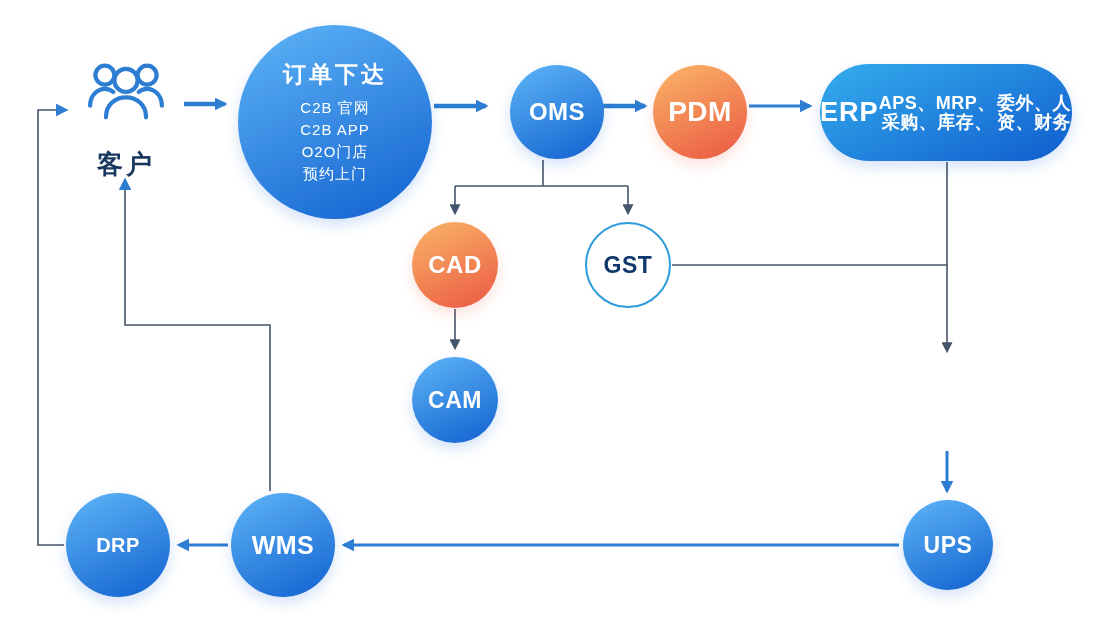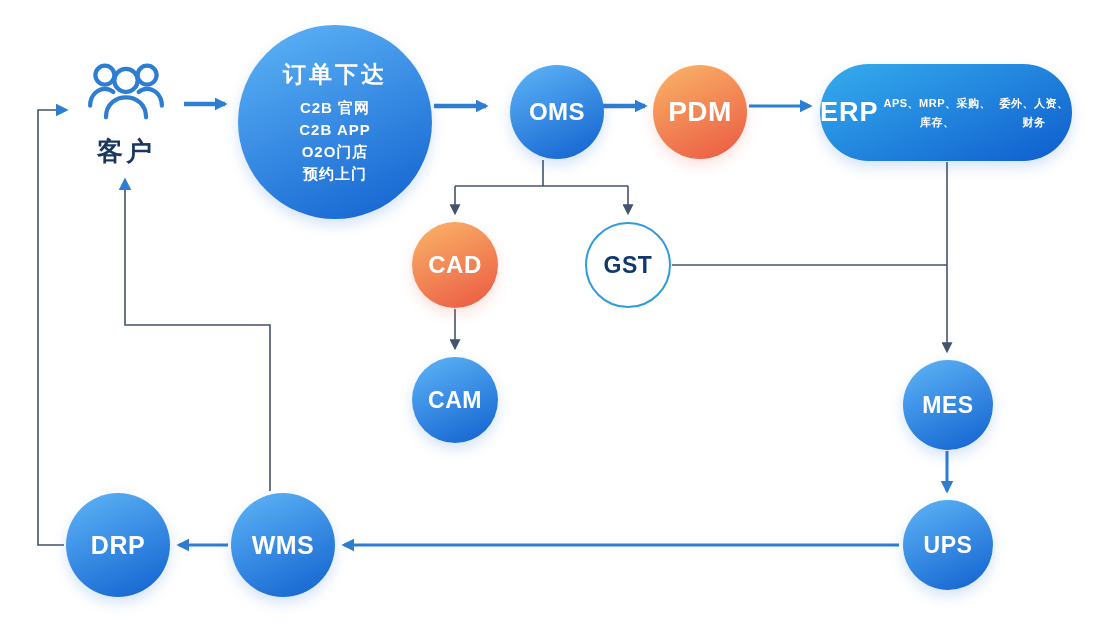--- a/index.html
+++ b/index.html
@@ -39,49 +39,49 @@
     background: #ffffff;
     border: 2.5px solid #2D9CDB;
     color: #10386B;
     box-shadow: none;
   }
 
   
   .n-customer { left: 82px; top: 54px; width: 88px; text-align: center; }
   .customer-label {
     font-size: 26px; font-weight: bold; color: #17375E;
-    letter-spacing: 3px; margin-top: 0px;
+    letter-spacing: 3px; margin-top: 13px;
   }
 
   
   .n-order { left: 238px; top: 25px; width: 194px; height: 194px; }
   .n-order .order-title { font-size: 23px; letter-spacing: 3px; margin-bottom: 7px; }
-  .n-order .order-line  { font-size: 15px; line-height: 22px; font-weight: bold; letter-spacing: 1px; }
+  .n-order .order-line  { font-size: 15px; line-height: 22px; font-weight: normal; letter-spacing: 1px; }
 
   .n-oms { left: 510px; top: 65px;  width: 94px;  height: 94px;  font-size: 24px; }
   .n-pdm { left: 653px; top: 65px;  width: 94px;  height: 94px;  font-size: 28px; }
 
   .n-erp {
     left: 820px; top: 64px; width: 252px; height: 97px;
     border-radius: 49px;
     display: flex; flex-direction: row; align-items: center; justify-content: center;
     color: #fff; text-align: center;
     background: linear-gradient(155deg, #33A9EC 5%, #1263D0 92%);
     box-shadow: 0 6px 14px rgba(21,101,216,0.18);
   }
   .n-erp .erp-title { font-size: 27px; font-weight: bold; line-height: 29px; letter-spacing: 1px; }
-  .n-erp .erp-line  { font-size: 11px; font-weight: bold; line-height: 19px; letter-spacing: 0.5px; }
+  .n-erp .erp-line  { font-size: 18px; font-weight: bold; line-height: 19px; letter-spacing: 0.5px; }
 
   .n-cad { left: 412px; top: 222px; width: 86px;  height: 86px;  font-size: 24px; }
   .n-gst { left: 585px; top: 222px; width: 86px;  height: 86px;  font-size: 23px; }
   .n-cam { left: 412px; top: 357px; width: 86px;  height: 86px;  font-size: 23px; }
   .n-mes { left: 903px; top: 360px; width: 90px;  height: 90px;  font-size: 23px; }
   .n-ups { left: 903px; top: 500px; width: 90px;  height: 90px;  font-size: 23px; }
   .n-wms { left: 231px; top: 493px; width: 104px; height: 104px; font-size: 25px; }
-  .n-drp { left: 66px;  top: 493px; width: 104px; height: 104px; font-size: 25px; }
+  .n-drp { left: 66px;  top: 493px; width: 104px; height: 104px; font-size: 20px; }
 </style>
 </head>
 <body>
 
 <div class="canvas">
 
   <svg class="wires" viewBox="0 0 1099 626" aria-hidden="true">
     <defs>
       <marker id="ah-blue" viewBox="0 0 10 10" refX="8" refY="5" markerWidth="13" markerHeight="13" markerUnits="userSpaceOnUse" orient="auto-start-reverse">
         <path d="M0,0 L10,5 L0,10 Z" fill="#2D7DD2"></path>
@@ -145,21 +145,20 @@
     <div class="erp-line">APS、MRP、采购、库存、</div>
     <div class="erp-line">委外、人资、财务</div>
   </div>
 
   <div class="node circle orange n-cad">CAD</div>
 
   <div class="node circle blue n-cam">CAM</div>
 
   <div class="node circle outline n-gst">GST</div>
 
-  <div class="node circle blue n-mes">MES</div>
 
   <div class="node circle blue n-wms">WMS</div>
 
   <div class="node circle blue n-ups">UPS</div>
 
   <div class="node circle blue n-drp">DRP</div>
 
 </div>
 
 </body></html>

